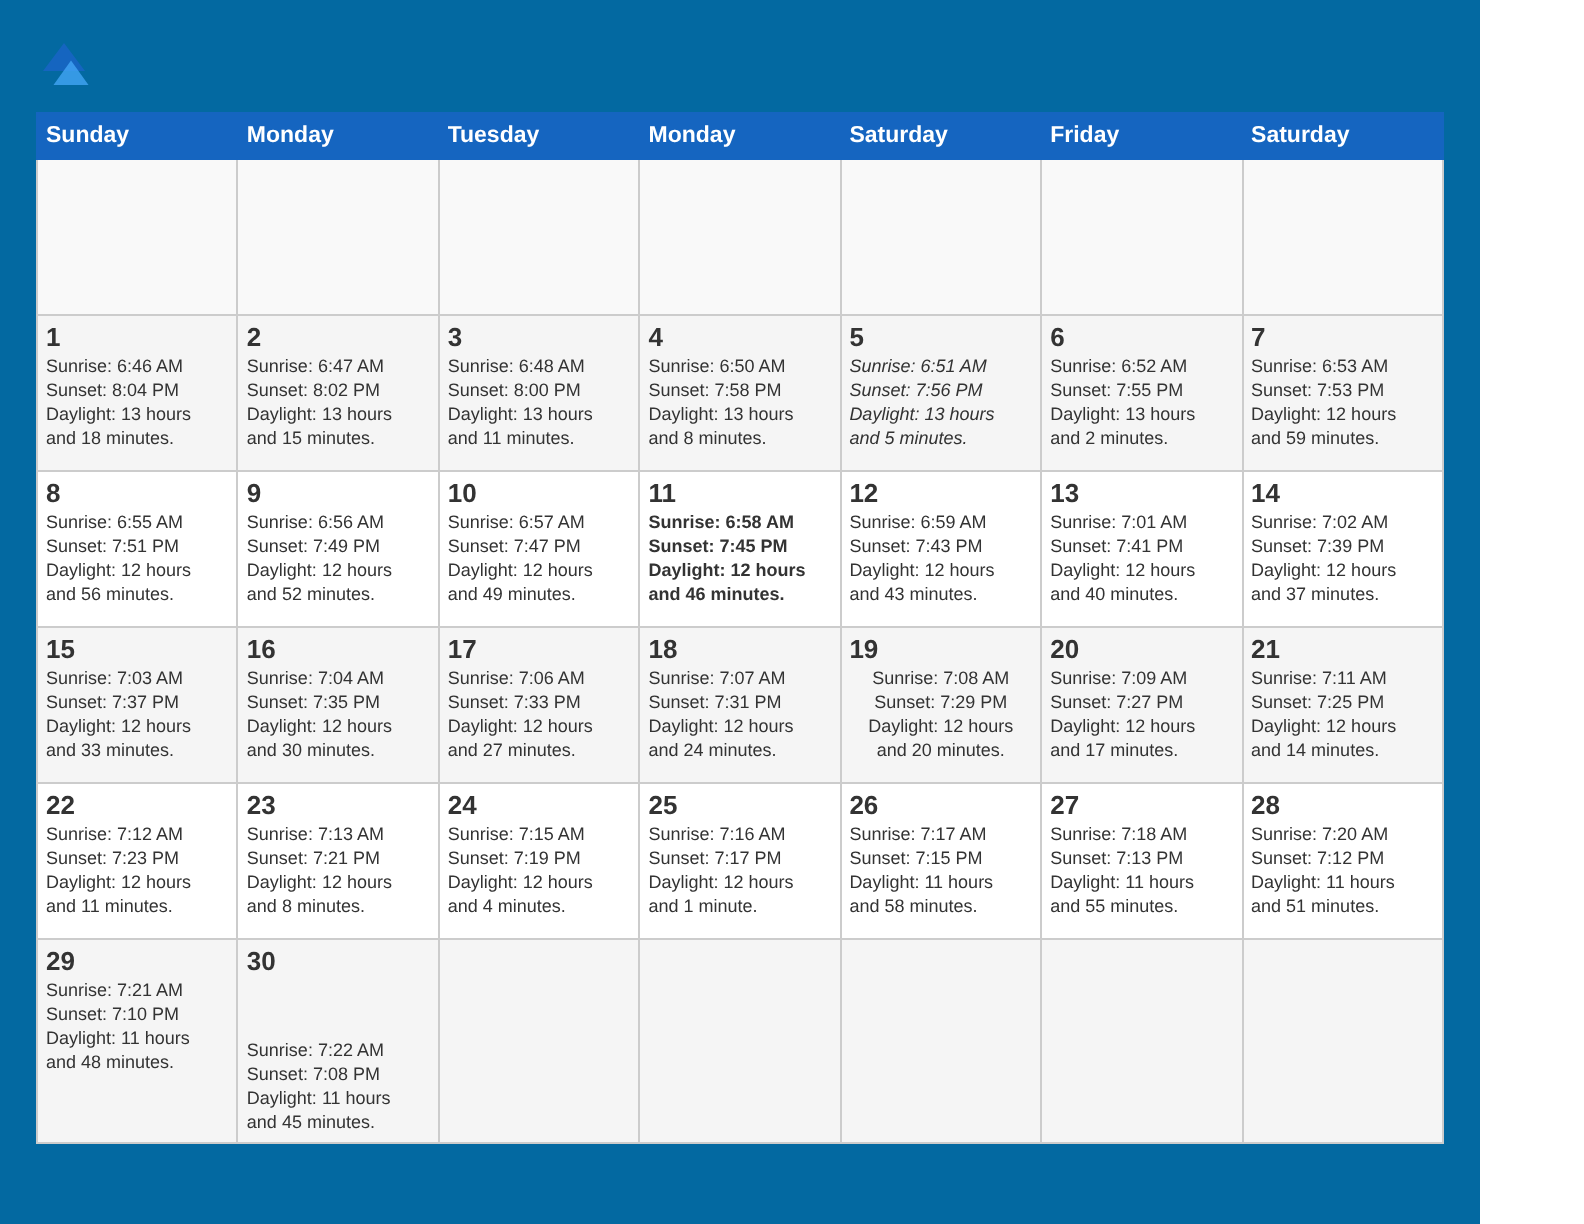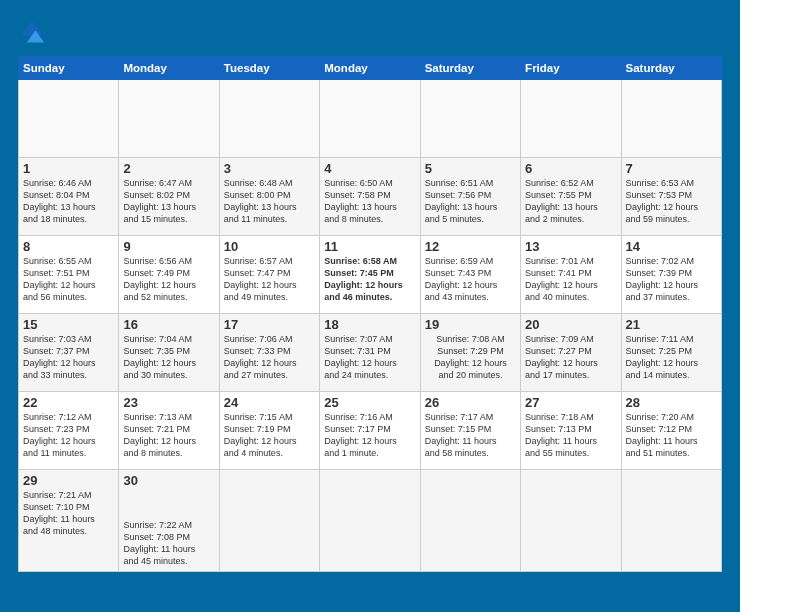--- a/index.html
+++ b/index.html
@@ -160,21 +160,21 @@
           </td>
           <td>
             <span class="day-num">4</span>
             <div class="day-info" style="white-space: pre-line;">Sunrise: 6:50 AM
 Sunset: 7:58 PM
 Daylight: 13 hours
 and 8 minutes.</div>
           </td>
           <td>
             <span class="day-num">5</span>
-            <div class="day-info" style="white-space: pre-line;">Sunrise: 6:51 AM
+            <div class="day-info" style="white-space: pre-line; font-style: italic;">Sunrise: 6:51 AM
 Sunset: 7:56 PM
 Daylight: 13 hours
 and 5 minutes.</div>
           </td>
           <td>
             <span class="day-num">6</span>
             <div class="day-info" style="white-space: pre-line;">Sunrise: 6:52 AM
 Sunset: 7:55 PM
 Daylight: 13 hours
 and 2 minutes.</div>

